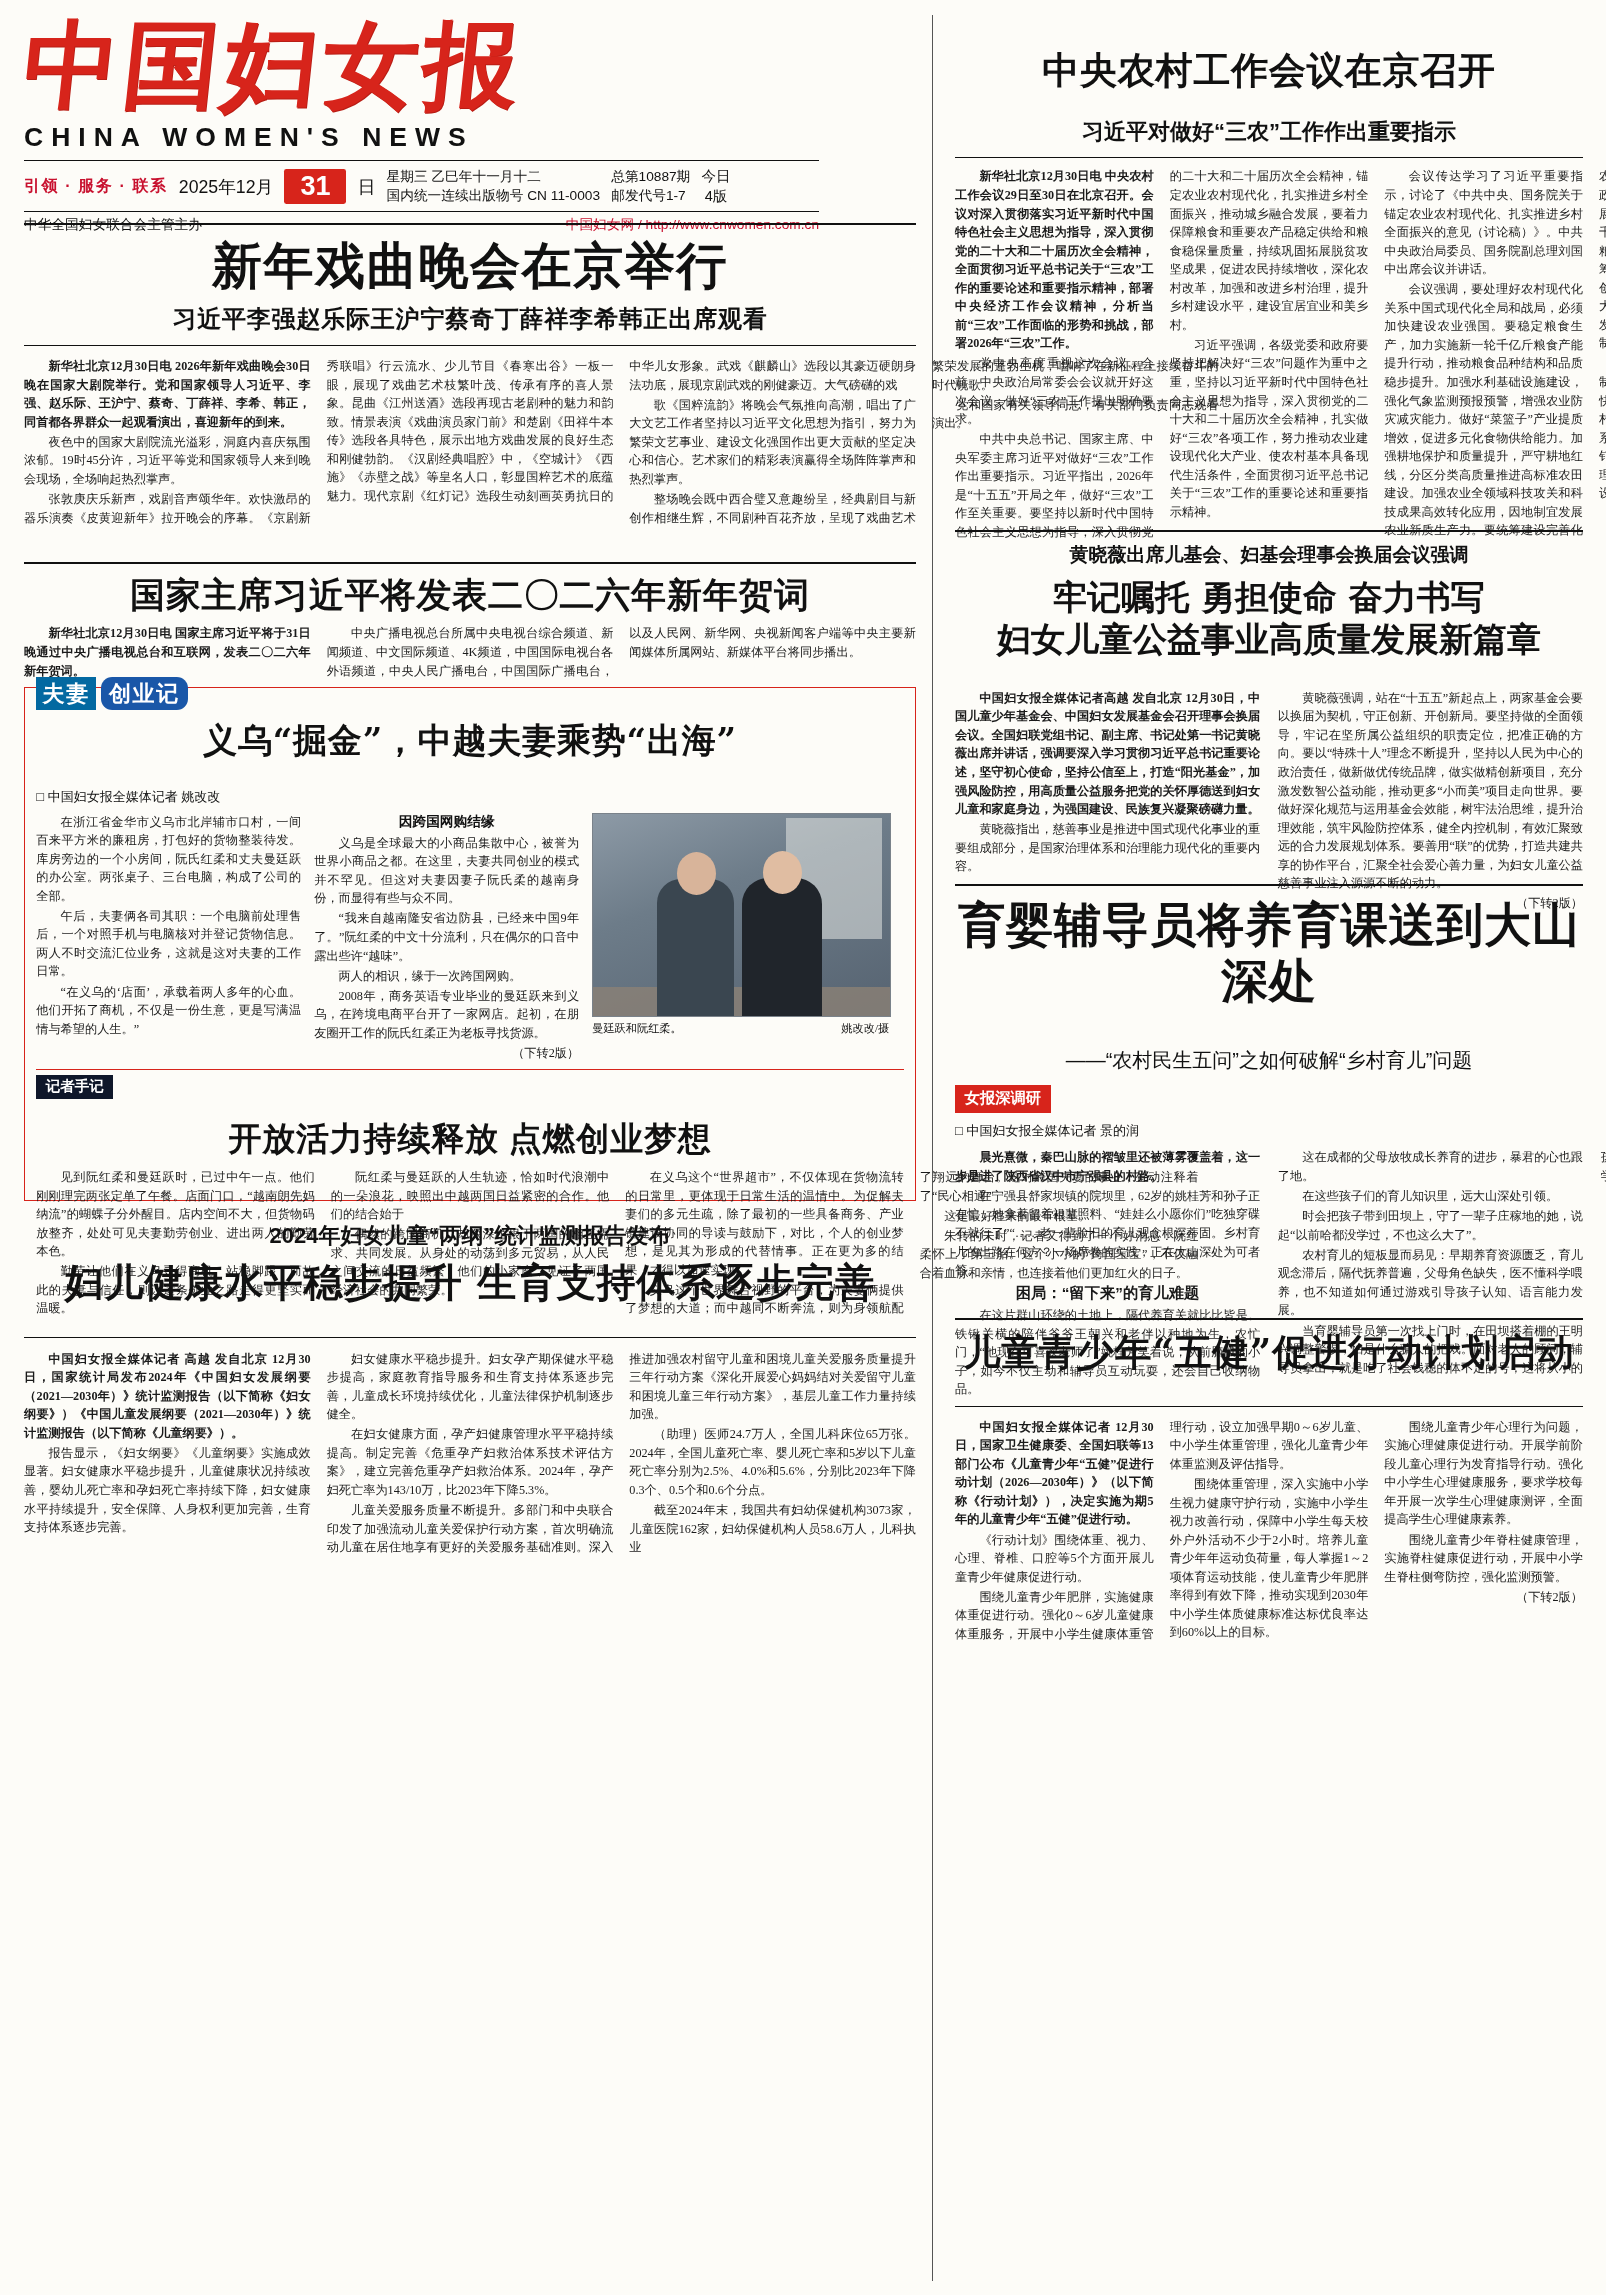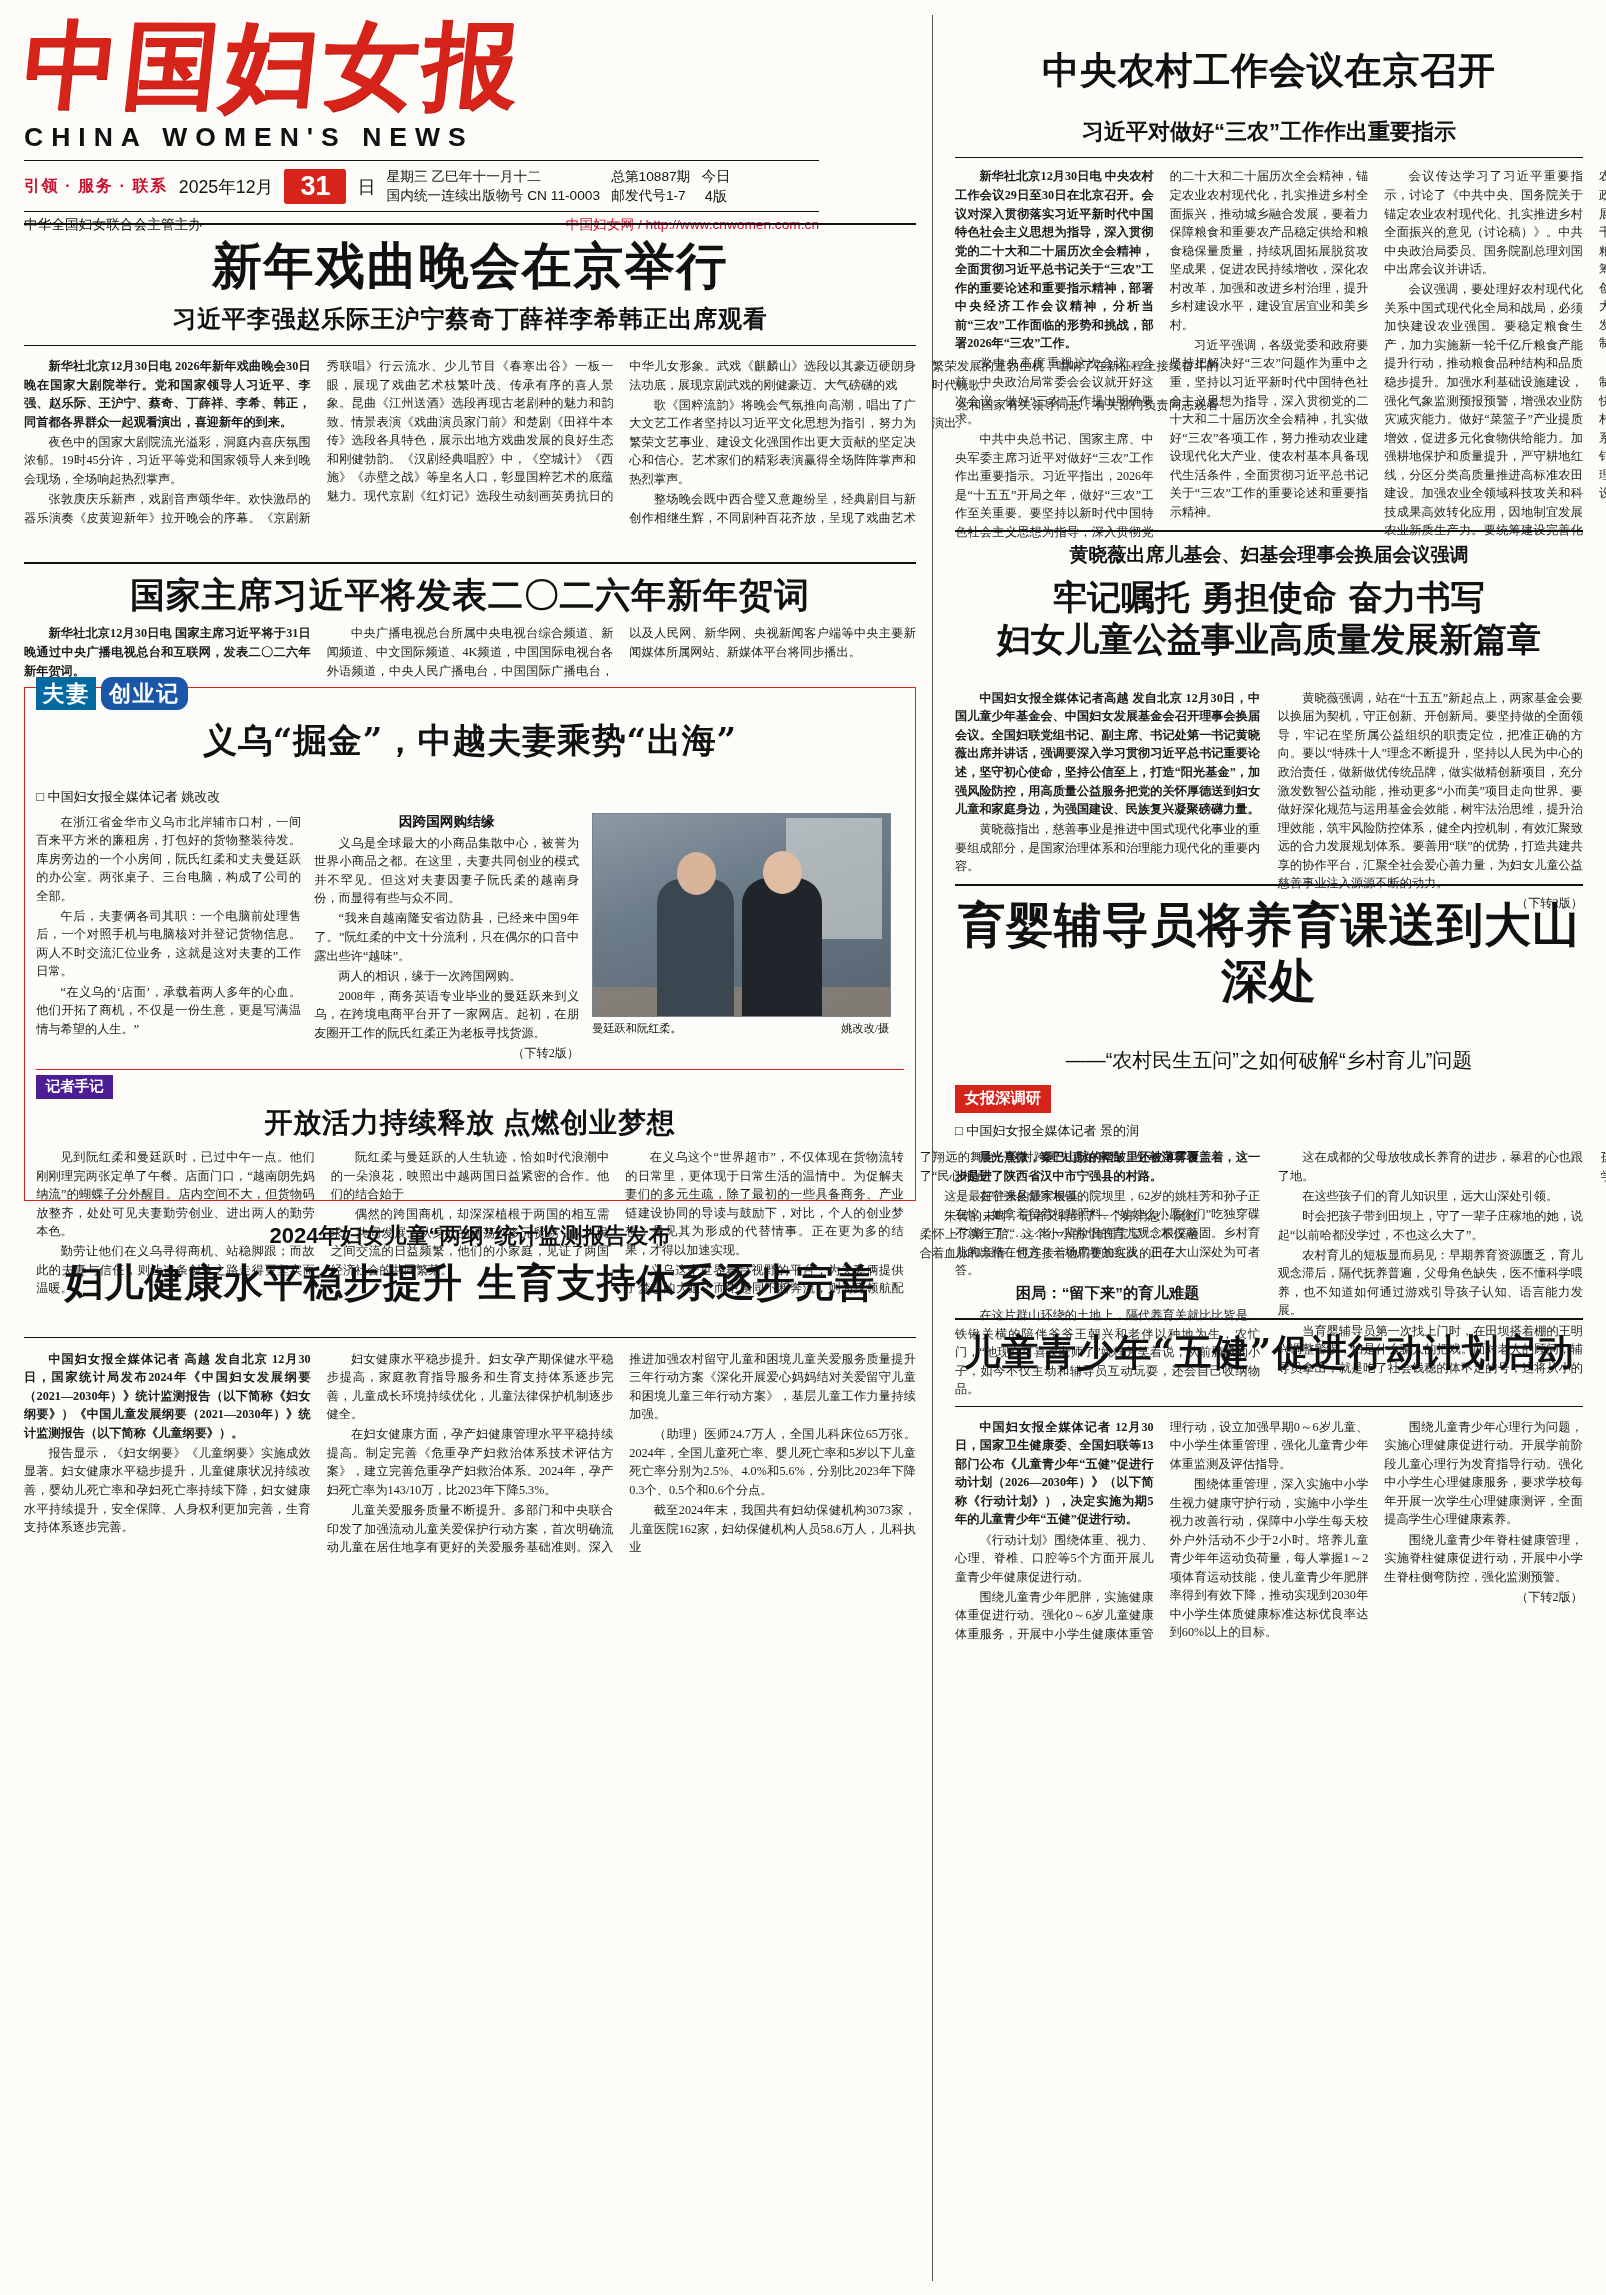--- a/index.html
+++ b/index.html
@@ -118,24 +118,24 @@
   .photo .door{position:absolute;right:8px;top:4.8px;width:96px;height:121px;background:rgba(230,232,228,.55);}
   .photo .p1{position:absolute;left:64px;bottom:0;width:77px;height:137px;background:#3a4650;border-radius:24px 24px 0 0;}
   .photo .p1h{position:absolute;left:84px;bottom:121px;width:39px;height:43px;background:#d8b49a;border-radius:50%;}
   .photo .p2{position:absolute;left:149px;bottom:0;width:80px;height:138px;background:#20252b;border-radius:26px 26px 0 0;}
   .photo .p2h{position:absolute;left:170px;bottom:122px;width:39px;height:43px;background:#e0bda2;border-radius:50%;}
   .photo .floor{position:absolute;left:0;bottom:0;width:100%;height:29px;background:#8b8176;opacity:.8;}
   .cap{font-size:11.2px;line-height:1.45;margin-top:3.2px;text-align:justify;}
   .cap .credit{float:right;}
 
   .jzsj-tag{
-    display:inline-block;background:#4c1d95;color:#fff;font-family:"Liberation Sans",sans-serif;
+    display:inline-block;background:#0f172a;color:#fff;font-family:"Liberation Sans",sans-serif;
     font-weight:700;font-size:14.5px;padding:2.4px 9.6px;margin-top:4.8px;
   }
-  .jzsj-title{font-family:Liberation Serif, serif;font-weight:700;font-size:28px;text-align:center;margin-top:5px;letter-spacing:0.8px;}
+  .jzsj-title{font-family:Liberation Sans, sans-serif;font-weight:700;font-size:33px;text-align:center;margin-top:18px;letter-spacing:0.8px;}
   .jzsj-body{margin-top:6.4px;height:153px;}
 
   #art-fuer{position:absolute;left:24px;top:1221px;width:892px;}
   #art-fuer .shoulder{font-size:22px;}
   #art-fuer .headline{font-size:39px;text-align:center;margin-top:8px;letter-spacing:0.8px;}
   #art-fuer .bd{margin-top:11.2px;height:378px;}
 
   
   .vrule{position:absolute;left:932px;top:14.5px;width:0;height:2266px;border-left:0.8px solid #555;}
 

